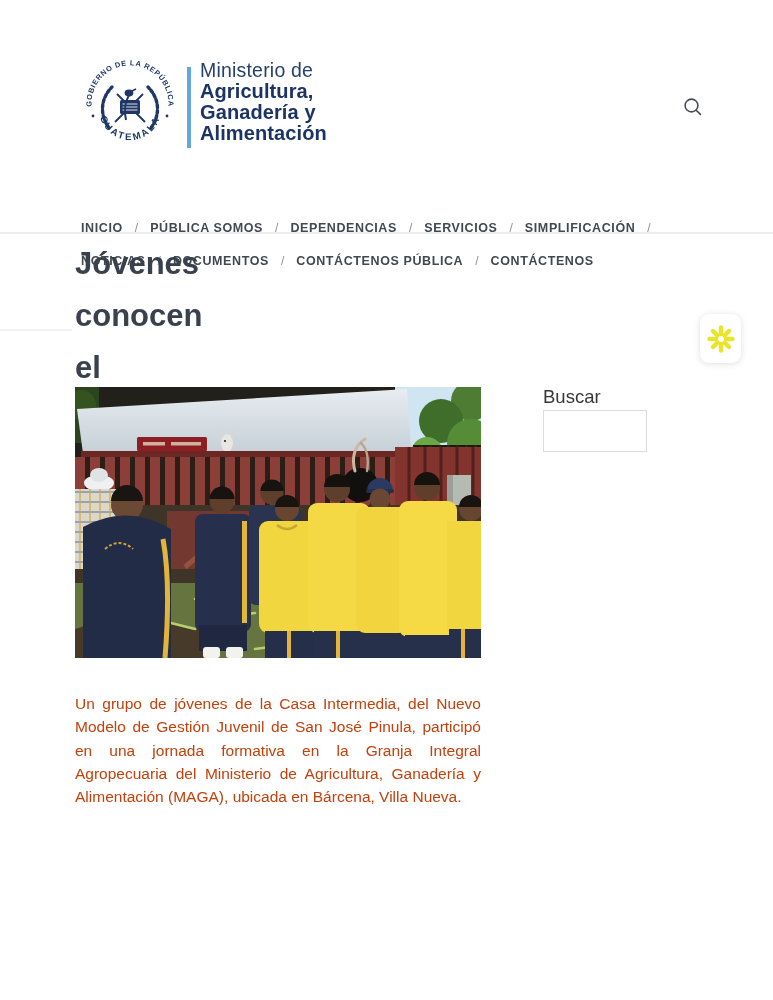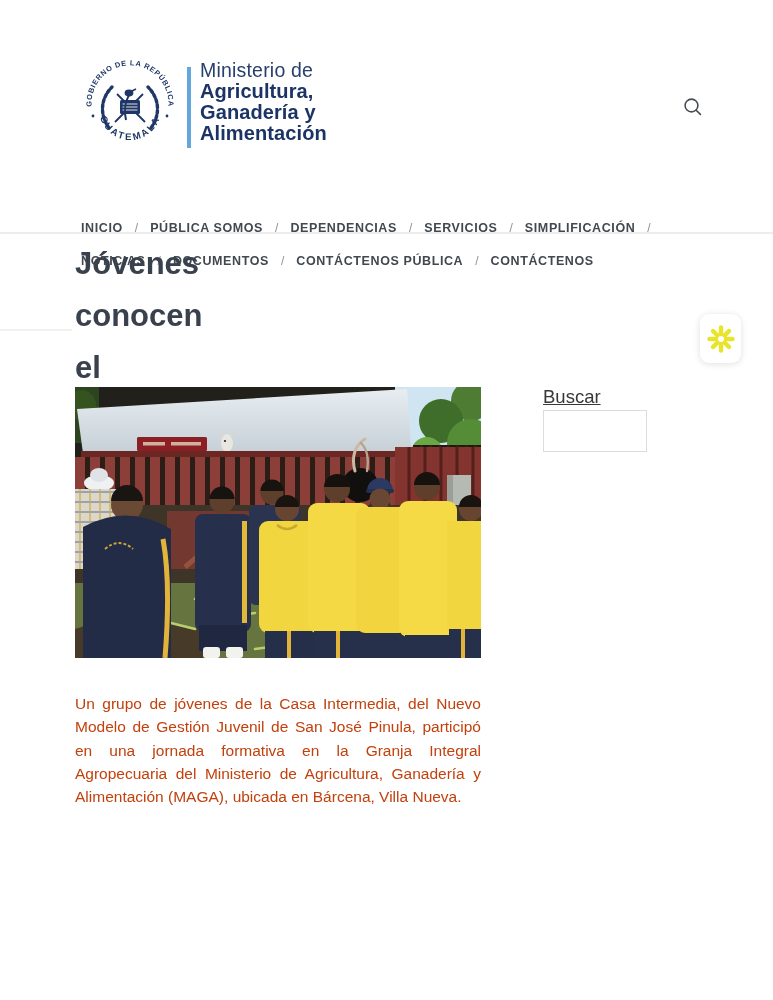--- a/index.html
+++ b/index.html
@@ -37,21 +37,21 @@
   .title-top { top: 238px; }
   .title-bottom { top: 656px; }
   .photo { position: absolute; left: 75px; top: 387px; width: 406px; height: 271px; z-index: 6; }
   .photo svg { display: block; width: 406px; height: 271px; }
   .article-body {
     position: absolute; left: 75px; top: 692px; width: 406px;
     font-size: 15.5px; line-height: 23.3px; color: #c2410c;
     text-align: justify; z-index: 2;
   }
   
-  .sidebar-label { position: absolute; left: 543px; top: 386px; font-size: 18.5px; font-weight: 400; color: #383838; text-decoration: underline; }
+  .sidebar-label { position: absolute; left: 543px; top: 386px; font-size: 18.5px; font-weight: 400; color: #383838; }
   .sidebar-input {
     position: absolute; left: 543px; top: 410px; width: 104px; height: 42px;
     border: 1px solid #dcdcdc; background: #fff; font-size: 15px; color: #333; padding: 0 8px;
   }
   .more-link {
     position: absolute; left: 579px; top: 516px; width: 80px;
     font-size: 15.5px; line-height: 23px; color: #a4a4a4; cursor: pointer;
   }
   
   .acc-widget {

